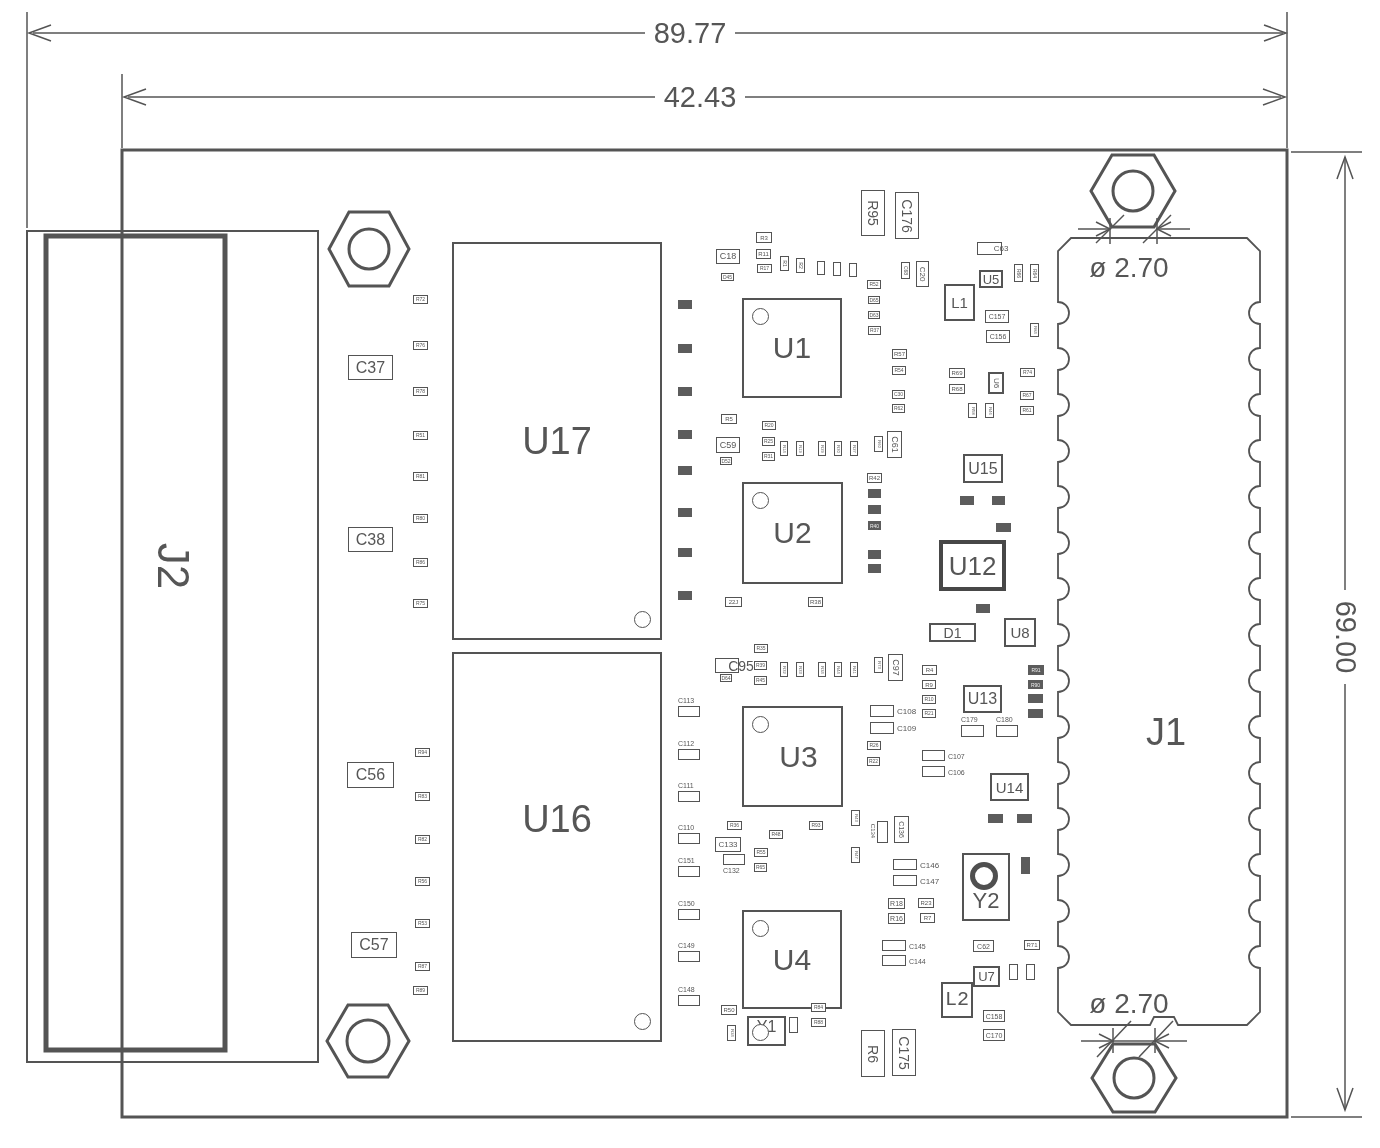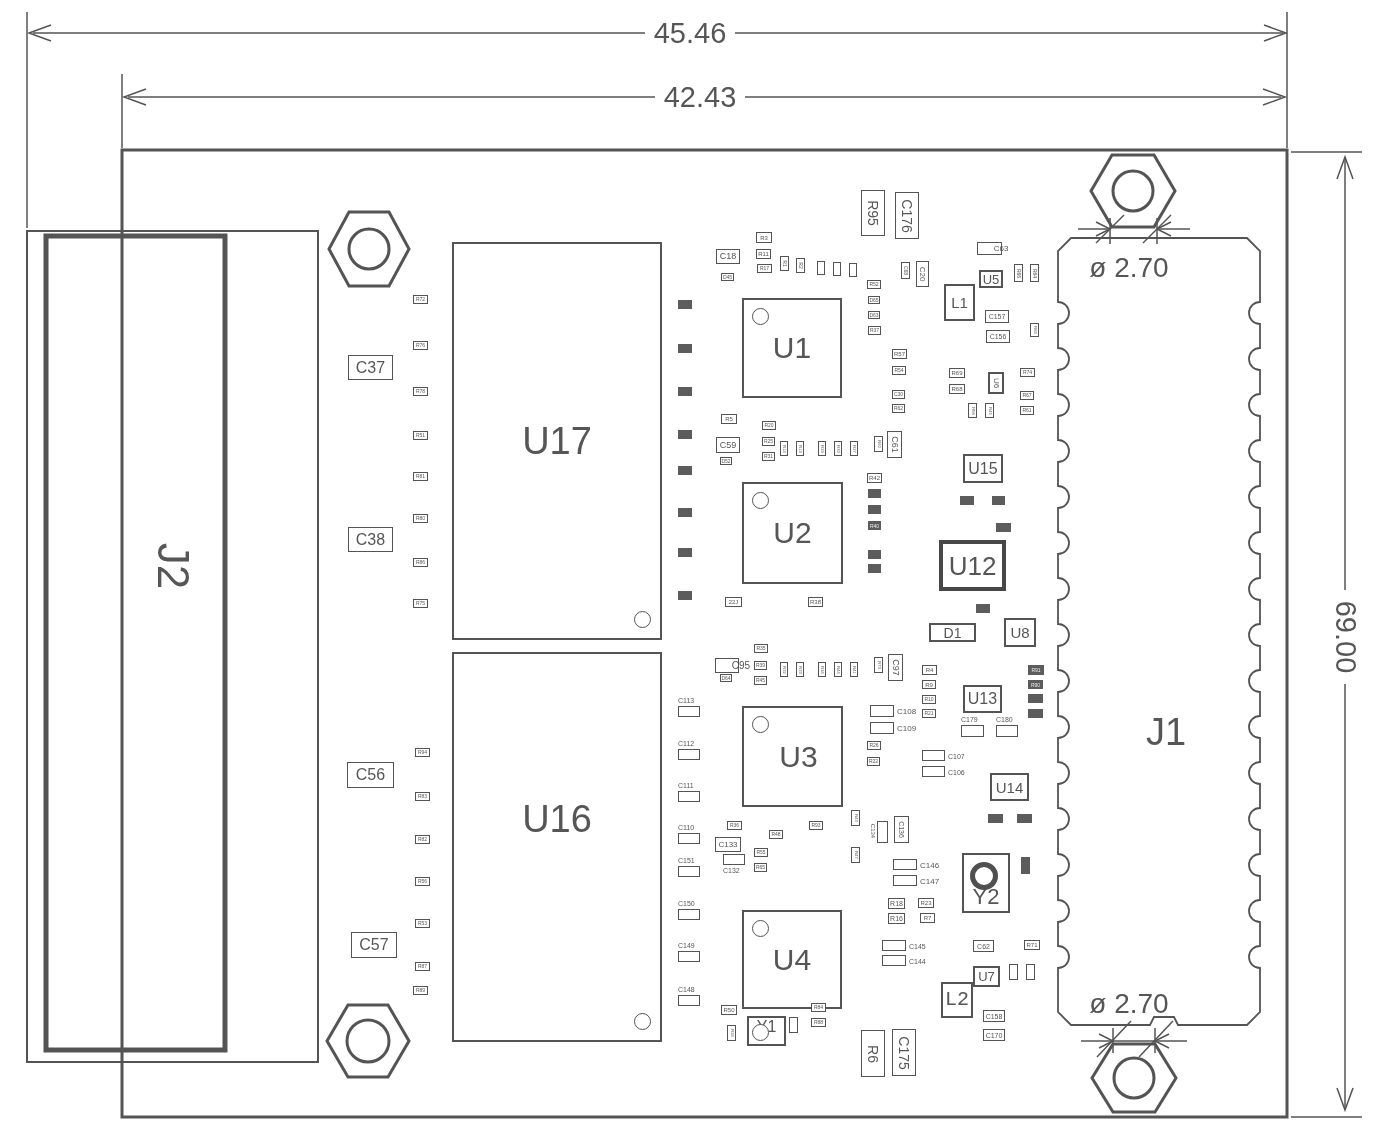--- a/index.html
+++ b/index.html
@@ -151,21 +151,21 @@
       </div>
       <div class="comp ic" style="left: 944px; top: 284px; width: 31px; height: 37px;">
         <span style="font-size: 15px;">L1</span>
       </div>
       <div class="comp ic" style="left: 941px; top: 982px; width: 32px; height: 36px;">
         <span style="font-size: 20px; font-family: Liberation Mono, monospace;">L2</span>
       </div>
       <div class="comp ic" style="left: 973px; top: 966px; width: 27px; height: 21px;">
         <span style="font-size: 13px;">U7</span>
       </div>
-      <div class="comp ic" style="left: 962px; top: 853px; width: 48px; height: 60px;">
+      <div class="comp ic" style="left: 962px; top: 853px; width: 48px; height: 68px;">
         <span style="font-size: 22px; transform: translateY(14px);">Y2</span>
         <span class="pin ring" style="height: 18px; width: 18px; left: 6px; top: 7px;"></span>
       </div>
       <div class="comp ic" style="left: 747px; top: 1016px; width: 39px; height: 30px;">
         <span style="font-size: 16px; transform: translateY(-4px);">Y1</span>
         <span class="pin" style="height: 15px; width: 15px; left: 3px; bottom: 3px;"></span>
       </div>
       <div class="comp ic" style="left: 988px; top: 372px; width: 16px; height: 22px;">
         <span class="vtext" style="font-size: 8px;">U6</span>
       </div>
@@ -181,21 +181,21 @@
       <div class="comp box" style="left: 351px; top: 932px; width: 46px; height: 26px;">
         <span style="font-size: 16px;">C57</span>
       </div>
       <div class="comp box" style="left: 716px; top: 249px; width: 24px; height: 15px;">
         <span style="font-size: 9px;">C18</span>
       </div>
       <div class="comp box" style="left: 716px; top: 437px; width: 24px; height: 16px;">
         <span style="font-size: 9px;">C59</span>
       </div>
       <div class="comp box" style="left: 715px; top: 658px; width: 24px; height: 15px;">
-        <span style="font-size: 10px; padding-left: 28px;">C95</span>
+        <span style="font-size: 14px; padding-left: 28px;">C95</span>
       </div>
       <div class="comp box" style="left: 715px; top: 837px; width: 26px; height: 15px;">
         <span style="font-size: 8px;">C133</span>
       </div>
       <div class="comp box" style="left: 977px; top: 242px; width: 24px; height: 13px; padding-left: 23px;">
         <span style="font-size: 8px;">C63</span>
       </div>
       <div class="comp box" style="left: 985px; top: 310px; width: 24px; height: 13px;">
         <span style="font-size: 7px;">C157</span>
       </div>
@@ -618,19 +618,19 @@
         <span style="font-size: 5px;"></span>
       </div>
       <div class="chip" style="left: 1017px; top: 814px; width: 15px; height: 9px;">
         <span style="font-size: 5px;"></span>
       </div>
       <div class="chip" style="left: 1021px; top: 857px; width: 9px; height: 17px;">
         <span class="vtext" style="font-size: 5px;"></span>
       </div>
       <div class="plain-label rot" style="left: 173px; top: 566px; font-size: 44px;">J2</div>
       <div class="plain-label" style="left: 1166px; top: 732px; font-size: 38px;">J1</div>
-      <div class="plain-label bg" style="left: 690px; top: 33px; font-size: 29px;">45.46</div>
+      <div class="plain-label bg" style="left: 690px; top: 33px; font-size: 29px;">89.77</div>
       <div class="plain-label bg" style="left: 700px; top: 97px; font-size: 29px;">42.43</div>
       <div class="plain-label rot bg" style="left: 1345px; top: 637px; font-size: 29px;">69.00</div>
       <div class="plain-label" style="left: 1129px; top: 268px; font-size: 28px;">ø 2.70</div>
       <div class="plain-label" style="left: 1129px; top: 1004px; font-size: 28px;">ø 2.70</div>
     </div>
 </div>
 
 </body></html>

